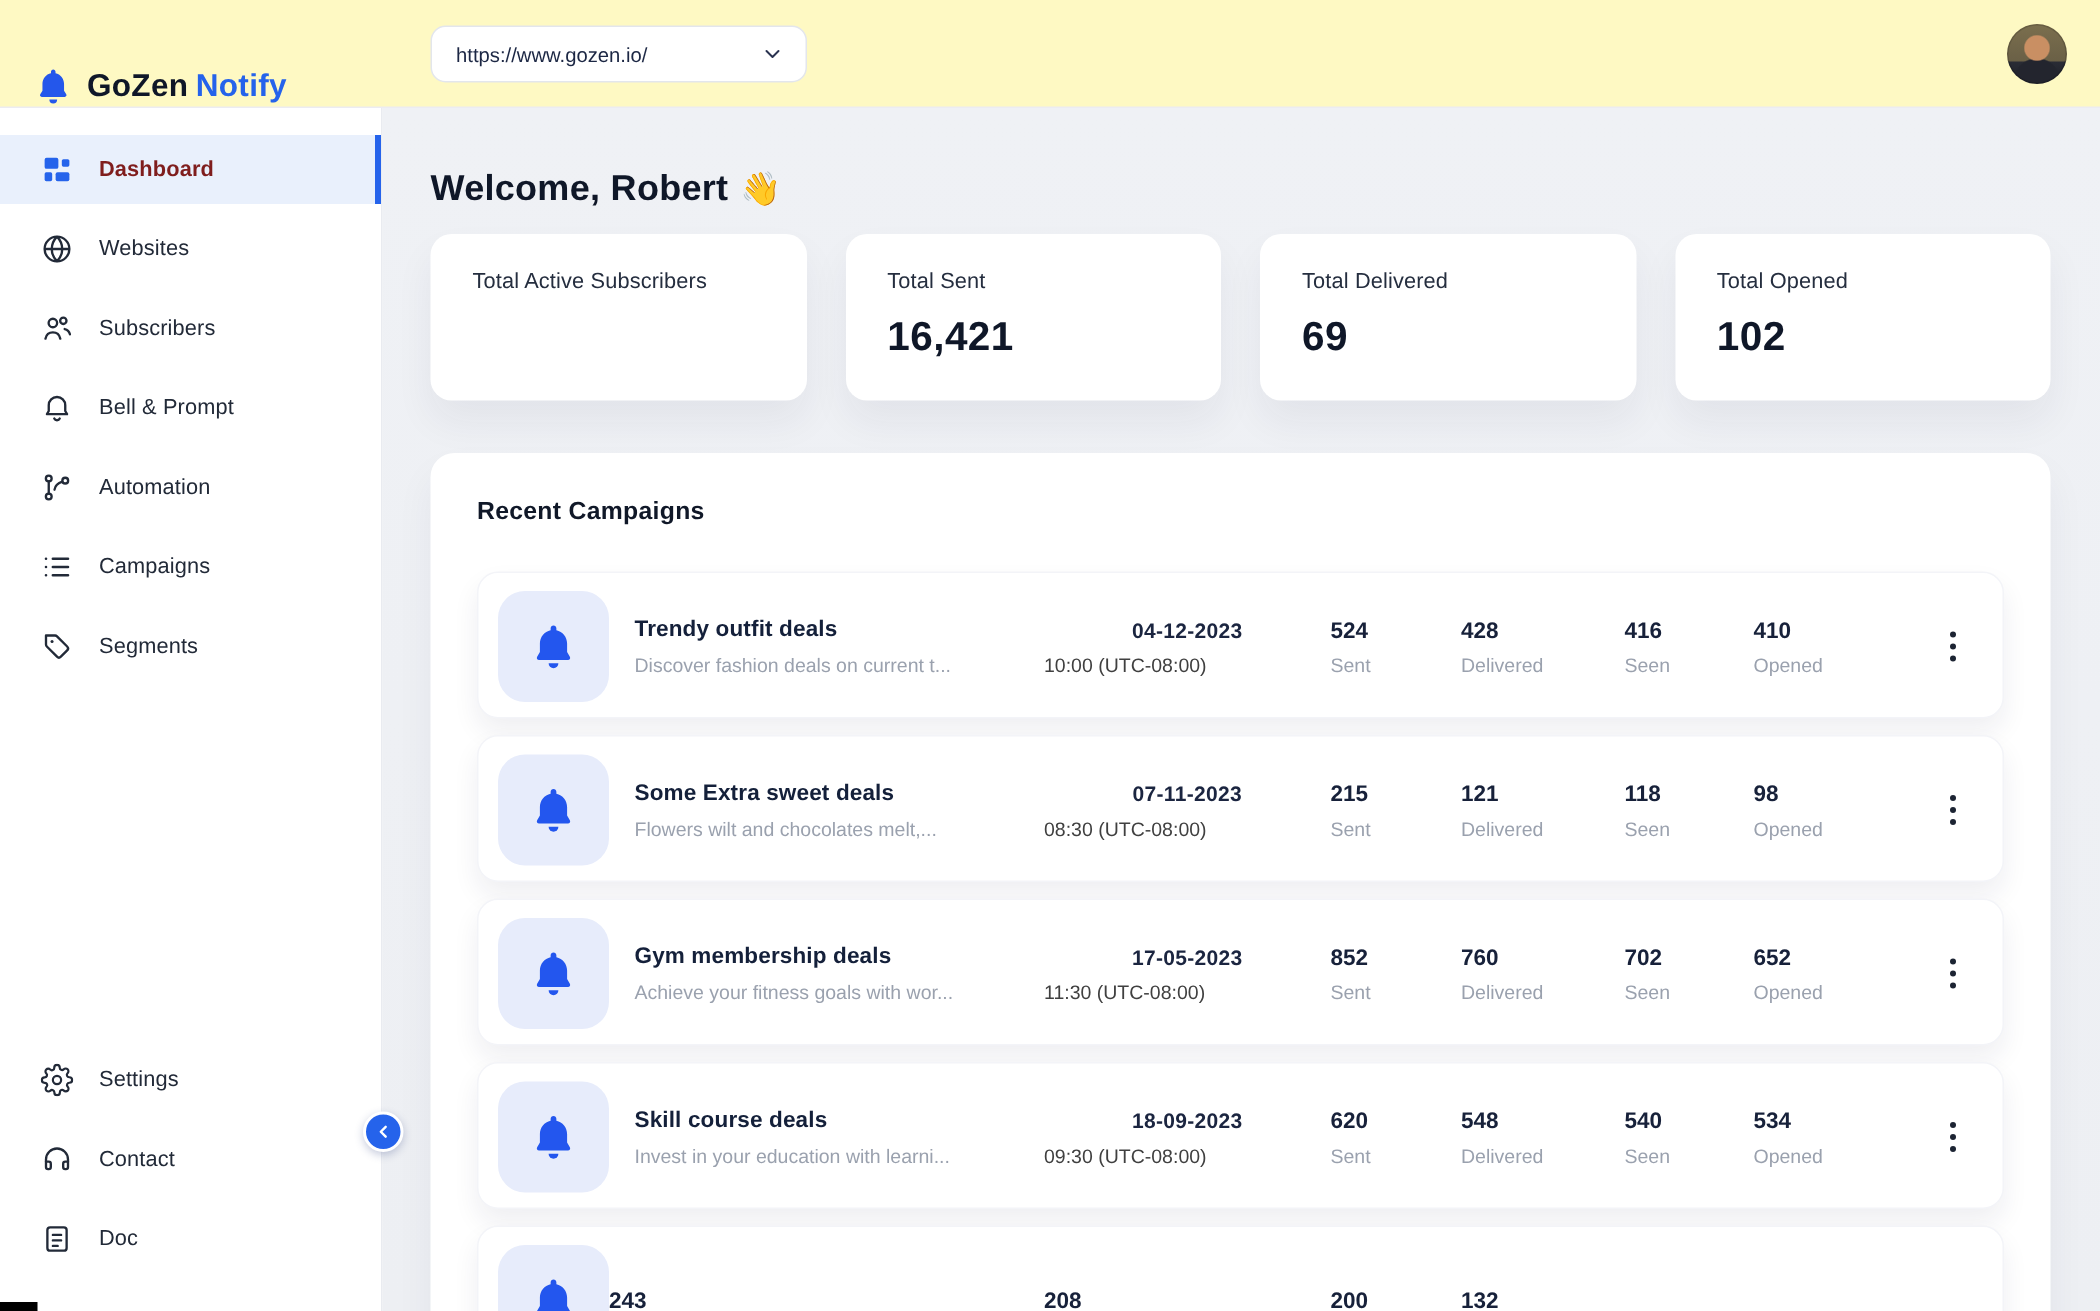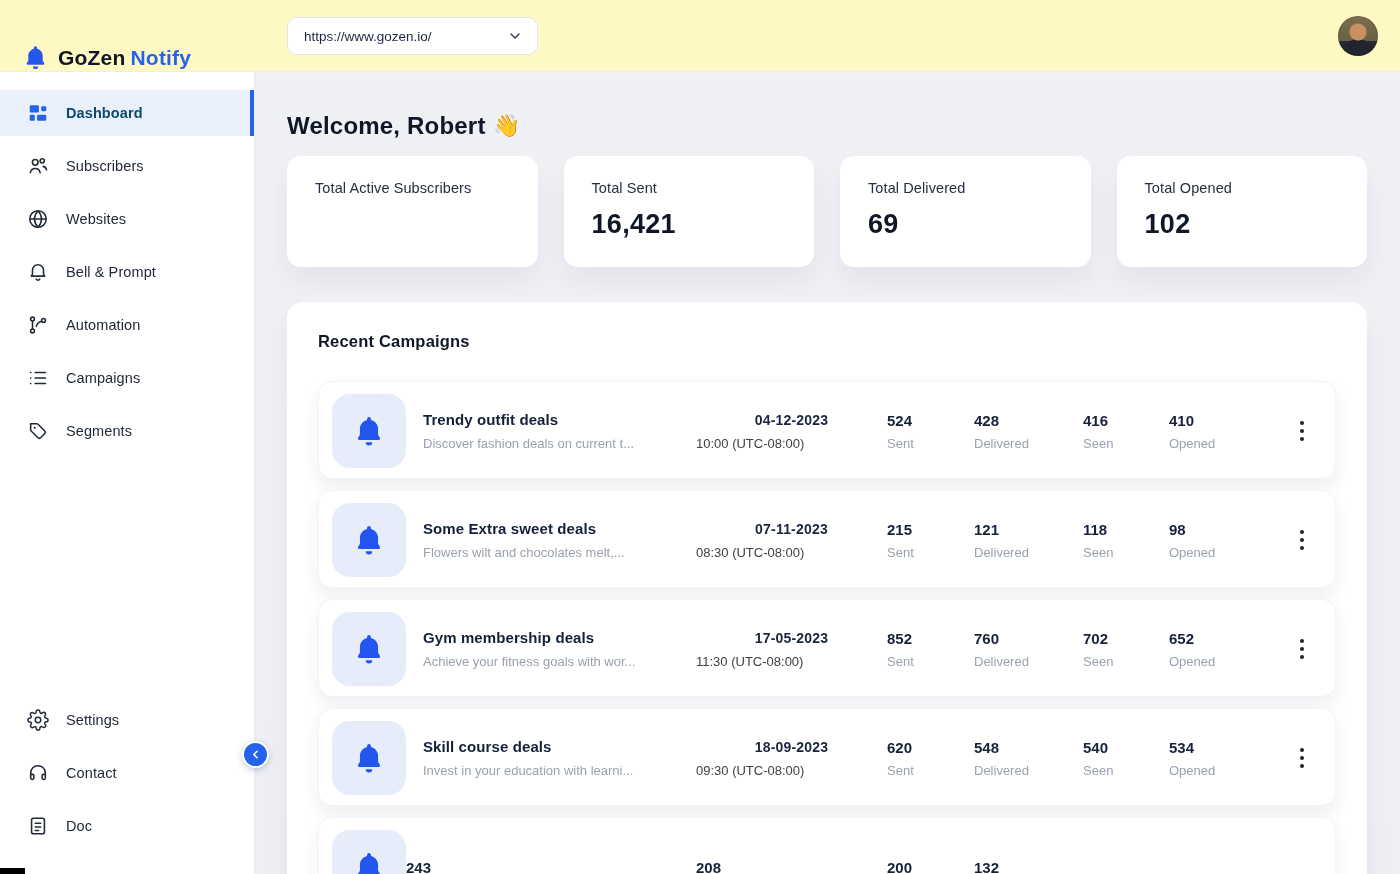--- a/index.html
+++ b/index.html
@@ -27,21 +27,21 @@
   }
 
   
   .sidebar { position:absolute; top:72px; left:0; width:255px; height:802px; background:#fff; border-right:1px solid #e9ebf0; z-index:4; }
   .nav { padding-top:18px; }
   .nav-item { display:flex; align-items:center; height:46px; margin-bottom:7px; padding-left:27px; gap:17px; cursor:pointer; color:#222a38; }
   .nav-item .nav-icon { width:22px; height:22px; flex:0 0 22px; display:flex; align-items:center; justify-content:center; }
   .nav-item .nav-icon svg { width:22px; height:22px; }
   .nav-item .nav-label { font-size:14.5px; font-weight:500; letter-spacing:.1px; }
   .nav-item.active { background:#e9f0fc; color:#2563eb; border-right:4px solid #2563eb; }
-  .nav-item.active .nav-label { color:#0c4a6e; font-weight:600; }
+  .nav-item.active .nav-label { color:#7f1d1d; font-weight:600; }
   .nav-footer { position:absolute; bottom:18px; left:0; width:100%; }
   .collapse-btn { position:absolute; left:242px; top:741px; width:27px; height:27px; border-radius:50%; background:#2563eb; border:2px solid #fff; display:flex; align-items:center; justify-content:center; cursor:pointer; z-index:6; box-shadow:0 2px 6px rgba(30,50,120,.25); }
   .collapse-btn svg { width:13px; height:13px; color:#fff; }
 
   
   .main { position:absolute; top:72px; left:255px; width:1145px; height:802px; padding:40px 33px 0 32px; background:linear-gradient(180deg,#eff1f5 0%, #edeff3 100%); overflow:hidden; }
   .welcome { font-size:24px; font-weight:bold; color:#0f1728; letter-spacing:.2px; display:flex; align-items:center; gap:8px; }
   .welcome .wave { font-size:22px; }
 
   .stats-row { display:grid; grid-template-columns:repeat(4,1fr); gap:26px; margin-top:16px; }
@@ -106,37 +106,37 @@
               <rect x="3" y="3.5" width="10" height="8" rx="1.4"></rect>
               <rect x="15.5" y="4.5" width="5.5" height="5.5" rx="1.2"></rect>
               <rect x="3" y="14" width="5.5" height="6.5" rx="1.2"></rect>
               <rect x="11" y="14" width="10" height="6.5" rx="1.4"></rect>
             </svg>
           </span>
     <span class="nav-label">Dashboard</span>
   </div>
         <div class="nav-item">
     <span class="nav-icon">
+            <svg viewBox="0 0 24 24" fill="none" stroke="currentColor" stroke-width="1.7">
+              <circle cx="12" cy="12" r="9"></circle>
+              <path d="M3 12h18M12 3c2.5 2.6 3.8 5.7 3.8 9s-1.3 6.4-3.8 9M12 3c-2.5 2.6-3.8 5.7-3.8 9s1.3 6.4 3.8 9"></path>
+            </svg>
+          </span>
+    <span class="nav-label">Websites</span>
+  </div>
+        <div class="nav-item">
+    <span class="nav-icon">
             <svg viewBox="0 0 24 24" fill="none" stroke="currentColor" stroke-width="1.7" stroke-linecap="round">
               <circle cx="9" cy="8" r="3.1"></circle>
               <path d="M3.6 19.4c.6-2.9 2.8-4.6 5.4-4.6s4.8 1.7 5.4 4.6"></path>
               <circle cx="16.6" cy="6.4" r="2.3"></circle>
               <path d="M17.6 12.4c2 .4 3.3 1.8 3.8 3.8"></path>
             </svg>
           </span>
     <span class="nav-label">Subscribers</span>
-  </div>
-        <div class="nav-item">
-    <span class="nav-icon">
-            <svg viewBox="0 0 24 24" fill="none" stroke="currentColor" stroke-width="1.7">
-              <circle cx="12" cy="12" r="9"></circle>
-              <path d="M3 12h18M12 3c2.5 2.6 3.8 5.7 3.8 9s-1.3 6.4-3.8 9M12 3c-2.5 2.6-3.8 5.7-3.8 9s1.3 6.4 3.8 9"></path>
-            </svg>
-          </span>
-    <span class="nav-label">Websites</span>
   </div>
         <div class="nav-item">
     <span class="nav-icon">
             <svg viewBox="0 0 24 24" fill="none" stroke="currentColor" stroke-width="1.7" stroke-linecap="round" stroke-linejoin="round">
               <path d="M18 10a6 6 0 1 0-12 0v4.2L4.7 16.5h14.6L18 14.2z"></path>
               <path d="M10 19.6a2.2 2.2 0 0 0 4 0"></path>
             </svg>
           </span>
     <span class="nav-label">Bell &amp; Prompt</span>
   </div>

